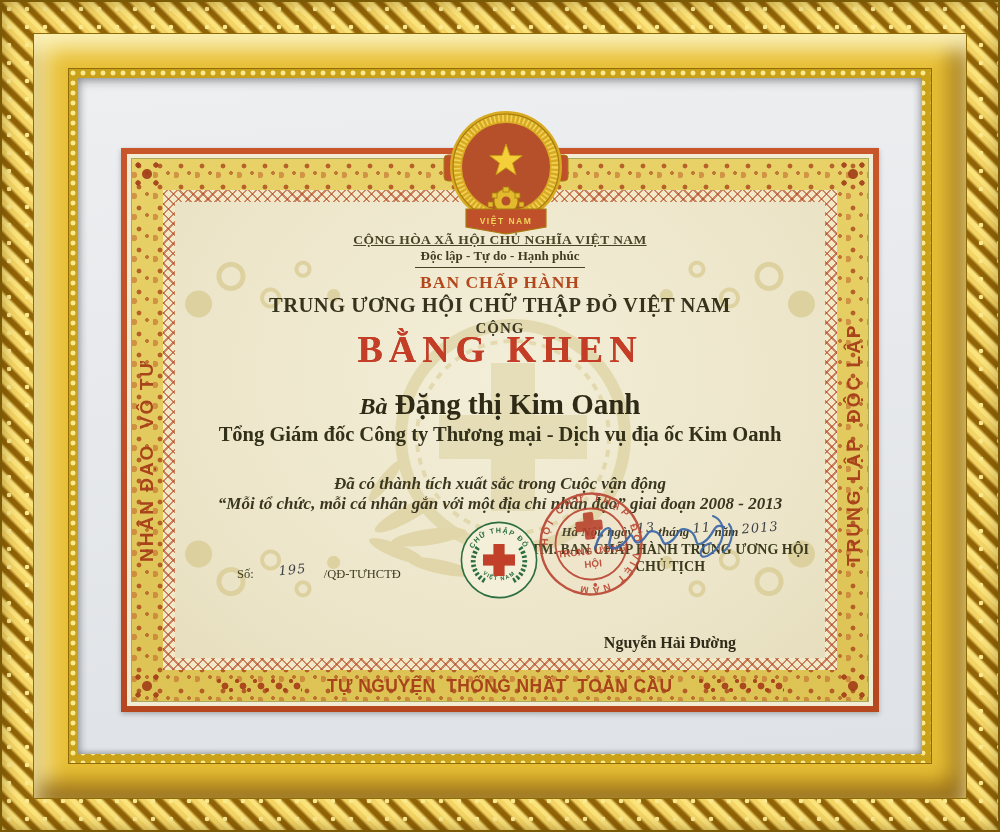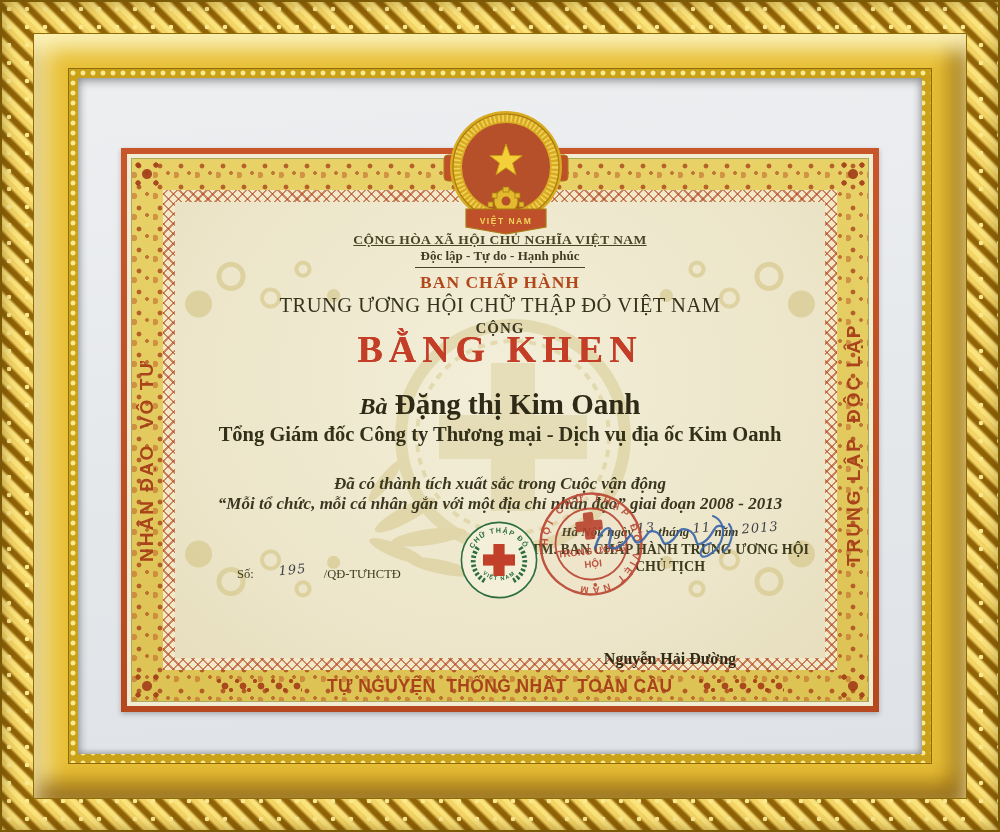--- a/index.html
+++ b/index.html
@@ -70,41 +70,41 @@
         radial-gradient(circle at 3px 4px, #a8431b 0 1.8px, rgba(0,0,0,0) 2.4px),
         radial-gradient(circle at 15px 13px, #a8431b 0 1.8px, rgba(0,0,0,0) 2.4px);
       background-size:18px 18px;}
   
   .content{position:absolute;inset:54px;z-index:3;}
   .ln{position:absolute;left:0;right:0;text-align:center;color:#3c3722;}
   .republic{top:30px;font-weight:bold;font-size:13.5px;letter-spacing:.4px;color:#4a4426;text-decoration:underline;}
   .motto{top:46px;font-weight:bold;font-size:13px;color:#423d22;}
   .motto-rule{position:absolute;top:65px;left:50%;width:170px;margin-left:-85px;border-top:1.4px solid #4a4426;}
   .issuer1{top:70px;font-weight:bold;font-size:17.5px;color:#b3471c;letter-spacing:1px;}
-  .issuer2{top:92px;font-size:20.5px;font-weight:normal;color:#37321c;letter-spacing:.5px;}
+  .issuer2{top:92px;font-size:20.5px;font-weight:bold;color:#37321c;letter-spacing:.5px;}
   .verb{top:118px;font-weight:bold;font-size:15px;letter-spacing:1px;}
   .title{top:125px;font-weight:bold;font-size:38px;color:#c33d27;letter-spacing:6px;
          text-shadow:0 0 .5px #c33d27;}
   .name{top:186px;font-weight:bold;font-size:29px;color:#2e2a16;}
   .name .prefix{font-style:italic;font-size:24px;}
   .role{top:221px;font-weight:bold;font-size:20.5px;color:#33301a;}
   .loc{top:247px;font-weight:bold;font-size:21px;color:#33301a;}
   .cit1{top:272px;font-weight:bold;font-style:italic;font-size:17px;color:#3a3620;}
   .cit2{top:292px;font-weight:bold;font-style:italic;font-size:17px;color:#3a3620;}
   .dateline{position:absolute;top:322px;left:330px;width:330px;text-align:center;
       font-style:italic;font-weight:bold;font-size:13px;color:#3e3a24;}
   .hw{font-family:"DejaVu Serif", serif;font-style:italic;font-weight:normal;font-size:13px;
       color:#3d4148;display:inline-block;transform:rotate(-5deg) translateY(-4px);letter-spacing:1px;}
   .sigorg{position:absolute;top:340px;left:300px;width:390px;text-align:center;
       font-weight:bold;font-size:14px;color:#3c3a1e;}
   .sigtitle{position:absolute;top:357px;left:300px;width:390px;text-align:center;
       font-weight:bold;font-size:14px;color:#3c3a1e;}
   .soline{position:absolute;top:364px;left:62px;font-size:12.5px;color:#3c3a1e;}
   .signame{position:absolute;top:432px;left:315px;width:360px;text-align:center;
-      font-weight:bold;font-size:16px;color:#2f2b18;margin-top:16px;}
+      font-weight:bold;font-size:16px;color:#2f2b18;}
   .stamp-svg{position:absolute;left:414px;top:340px;z-index:4;opacity:.88;transform:rotate(-6deg);}
   .sig-svg{position:absolute;left:468px;top:358px;z-index:5;}
   .logo-svg{position:absolute;left:338px;top:372px;z-index:4;}
   .wm{position:absolute;left:224px;top:127px;z-index:1;opacity:.55;}
   .emblem{position:absolute;left:319px;top:-43px;z-index:6;}
 </style>
 </head>
 <body>
 
 <div class="scene">

